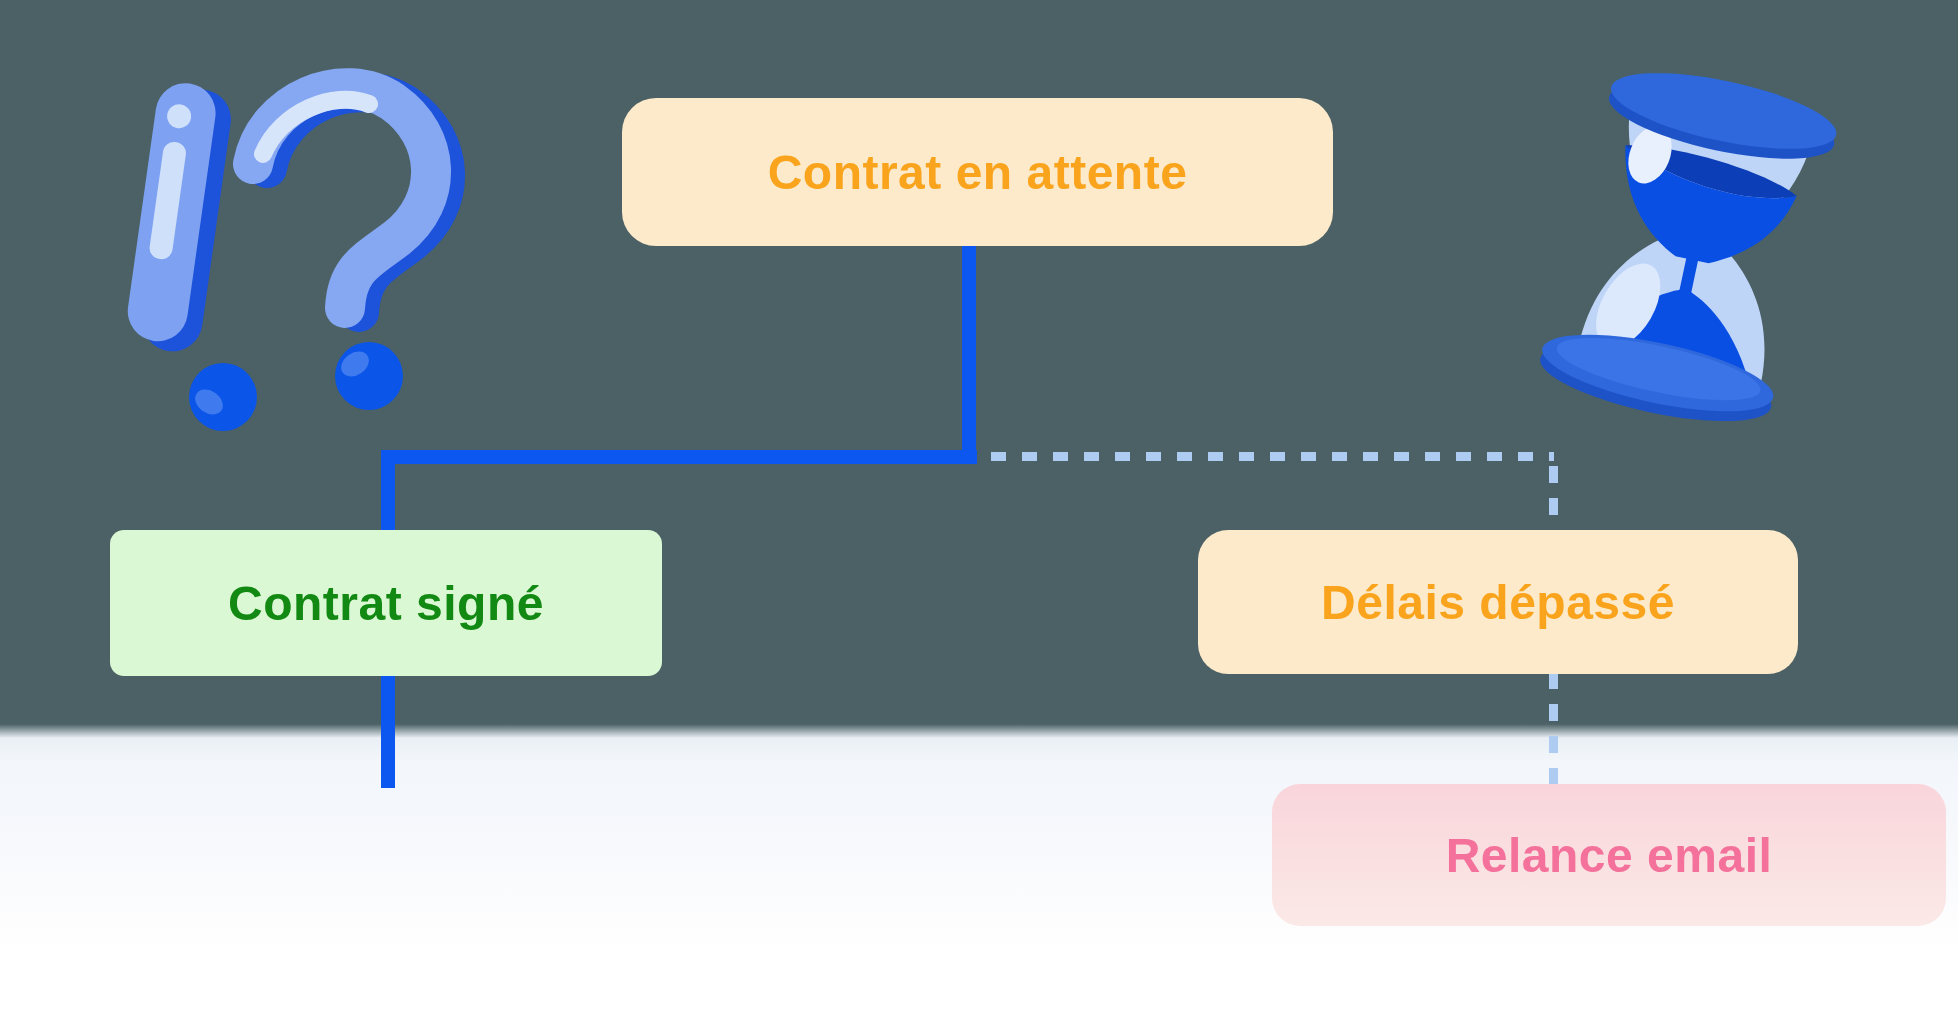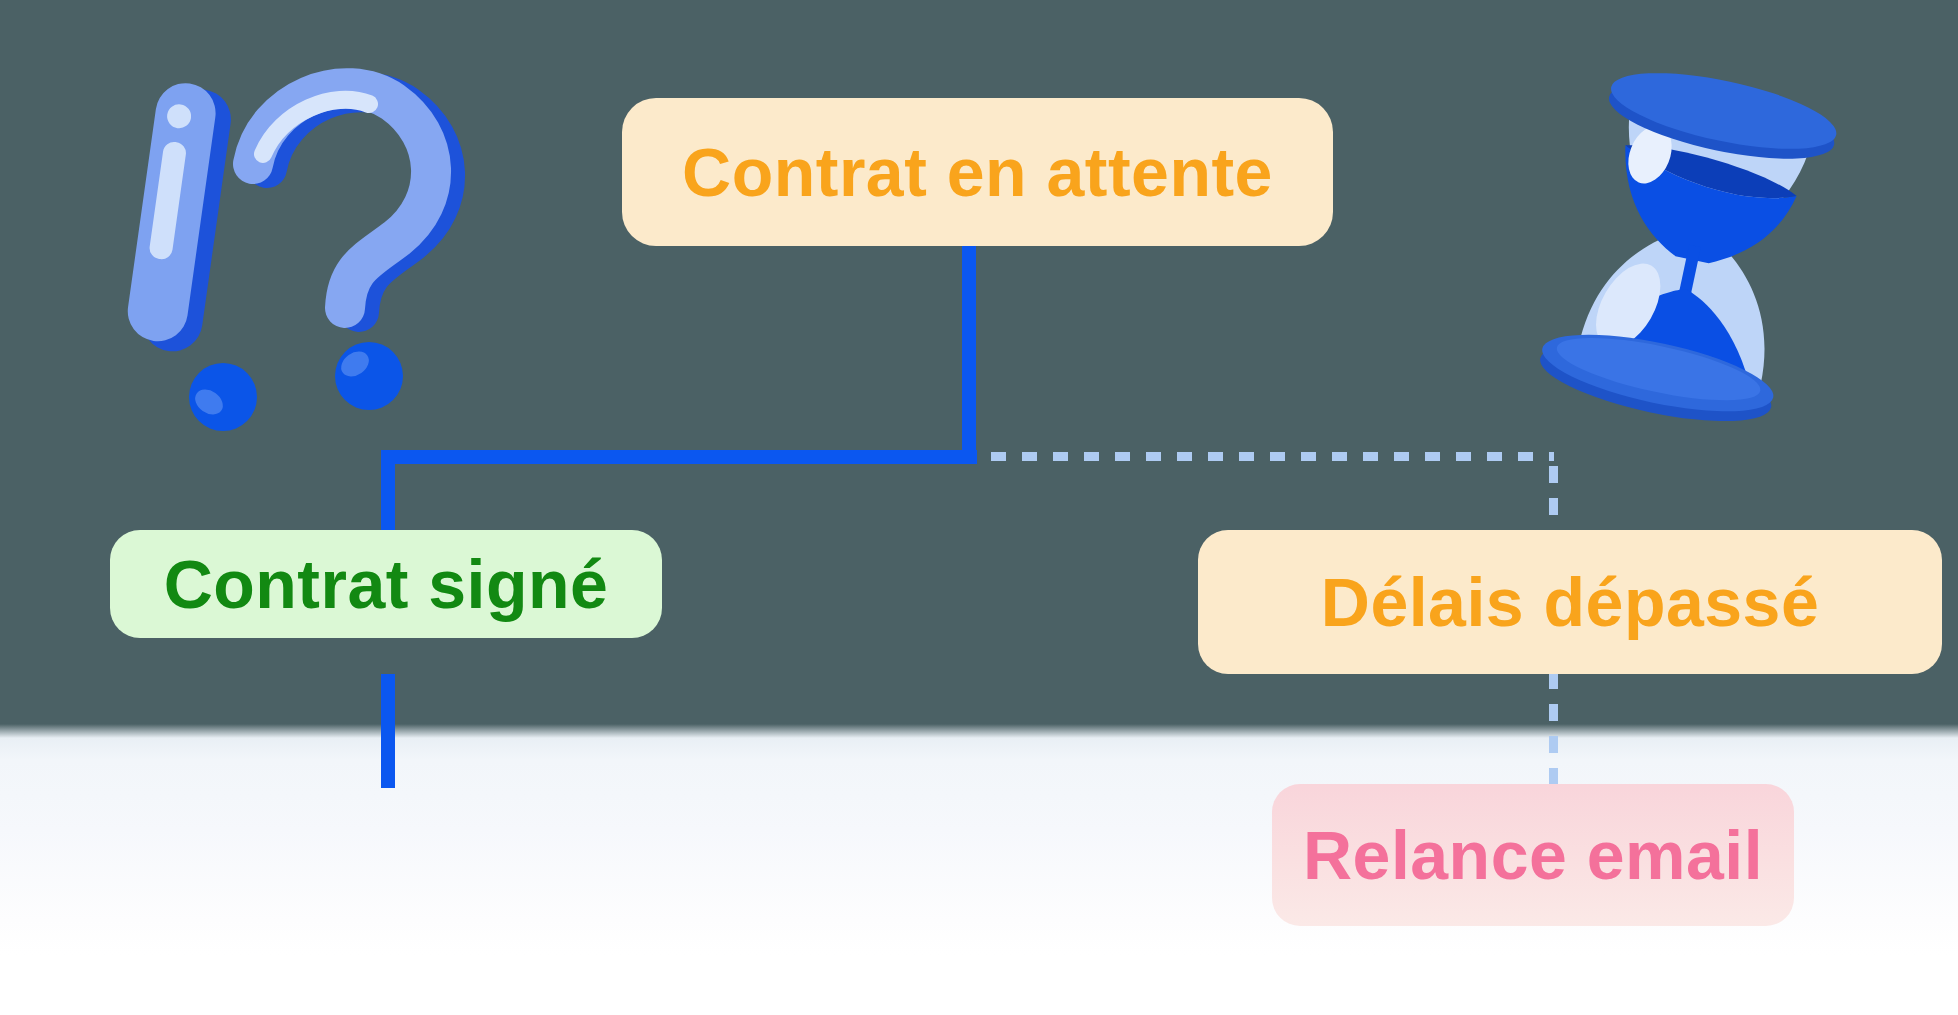--- a/index.html
+++ b/index.html
@@ -15,42 +15,42 @@
       #4B6165 0px, #4B6165 724px,
       #E9EFF5 738px, #F2F6FA 760px,
       #F6F8FC 830px, #FDFDFE 920px,
       #FFFFFF 955px, #FFFFFF 1015px);
   }
   .node {
     position: absolute;
     display: flex; align-items: center; justify-content: center;
     white-space: nowrap;
     font-weight: bold;
-    font-size: 68px;
+    font-size: 48px;
     letter-spacing: 0.5px;
   }
   .node-waiting {
     left: 622px; top: 98px; width: 711px; height: 148px;
     background: #FCEACB; color: #F9A41C; border-radius: 34px;
   }
   .node-signed {
-    left: 110px; top: 530px; width: 552px; height: 108px;
-    background: #DBF8D5; color: #128912; border-radius: 30px;
+    left: 110px; top: 530px; width: 552px; height: 146px;
+    background: #DBF8D5; color: #128912; border-radius: 14px;
   }
   .node-overdue {
-    left: 1198px; top: 530px; width: 744px; height: 144px;
+    left: 1198px; top: 530px; width: 600px; height: 144px;
     background: #FCEACB; color: #F9A41C; border-radius: 30px;
   }
   .node-opco {
     left: 50px; top: 786px; width: 678px; height: 140px;
     background: linear-gradient(180deg, #B5D0FA 0%, #C8DCFB 45%, #D9E8FD 100%);
     color: #6496F2; border-radius: 28px;
   }
   .node-relance {
-    left: 1272px; top: 784px; width: 522px; height: 142px;
+    left: 1272px; top: 784px; width: 674px; height: 142px;
     background: linear-gradient(180deg, #F9D5DB 0%, #FAE0E1 55%, #FBE9E7 100%);
     color: #F4719B; border-radius: 28px;
   }
   .conn { position: absolute; }
   .conn-solid { background: #0B57F0; }
   .conn-v1 { left: 962px; top: 246px; width: 14px; height: 206px; }
   .conn-h1 { left: 381px; top: 450px; width: 596px; height: 14px; }
   .conn-v2 { left: 381px; top: 452px; width: 14px; height: 80px; }
   .conn-v3 { left: 381px; top: 674px; width: 14px; height: 114px; }
   .conn-dash-h {

